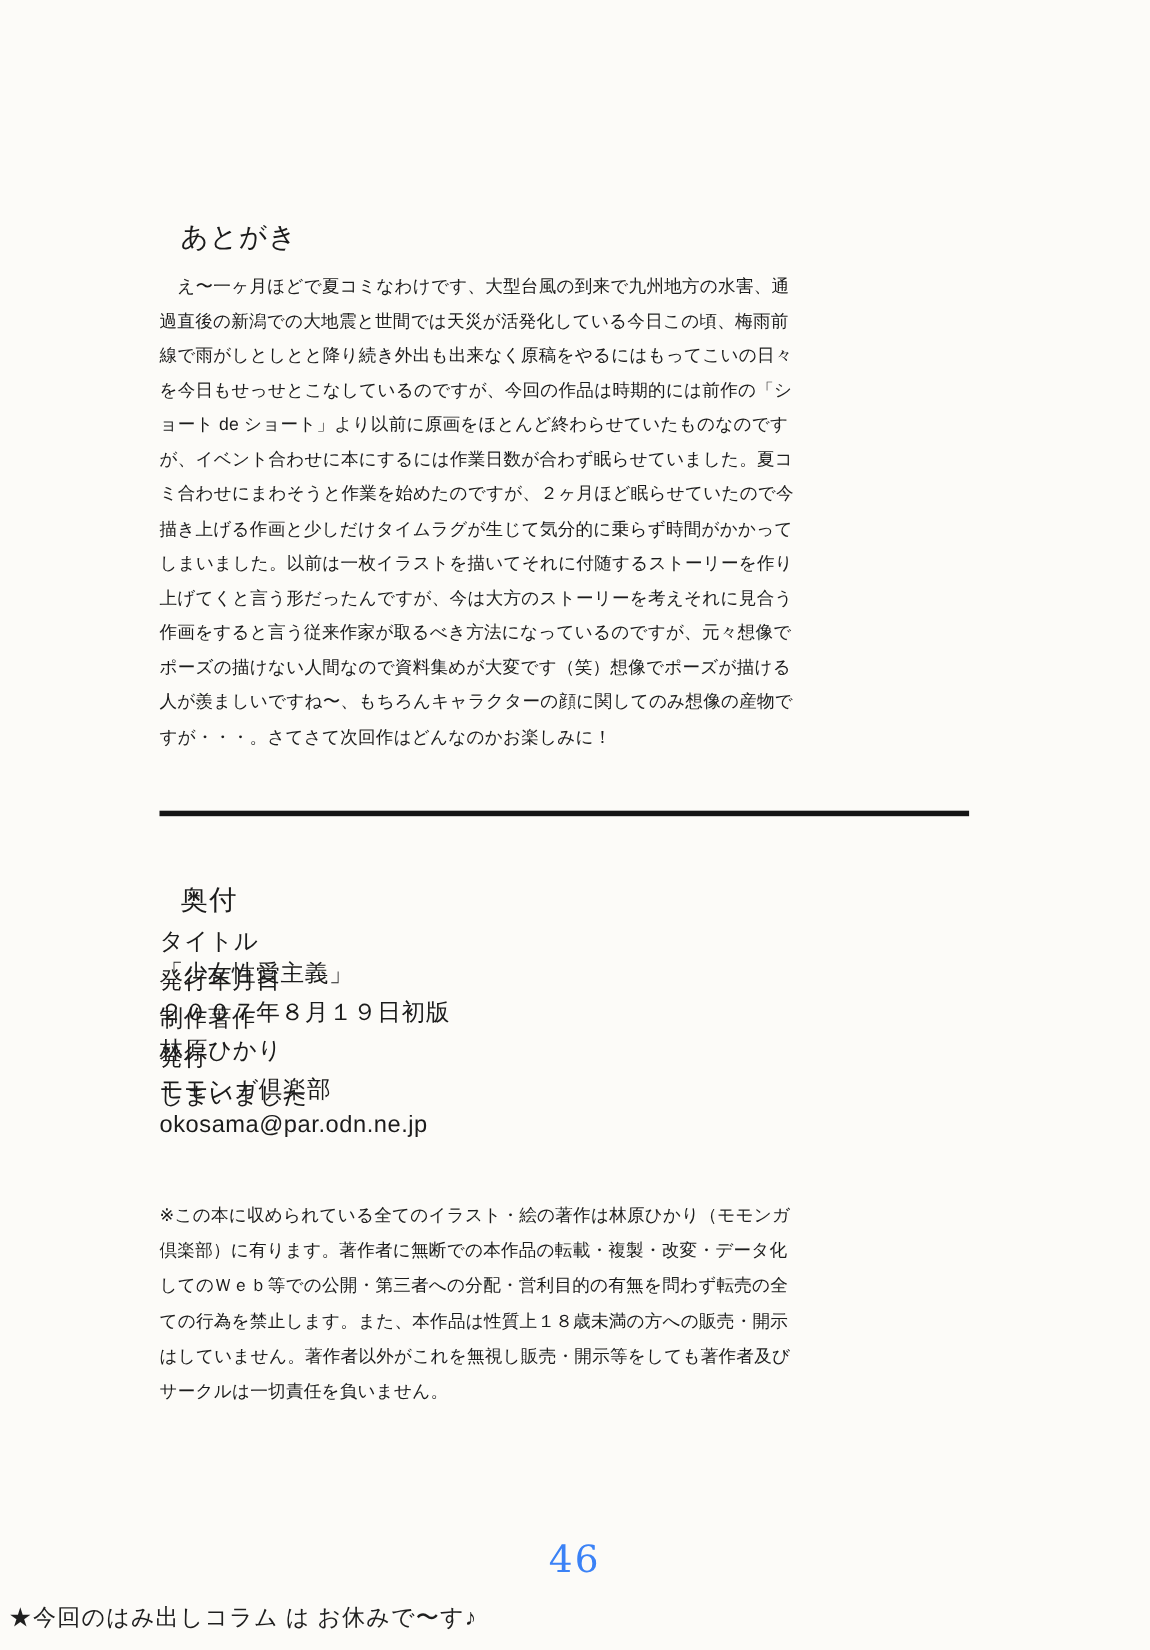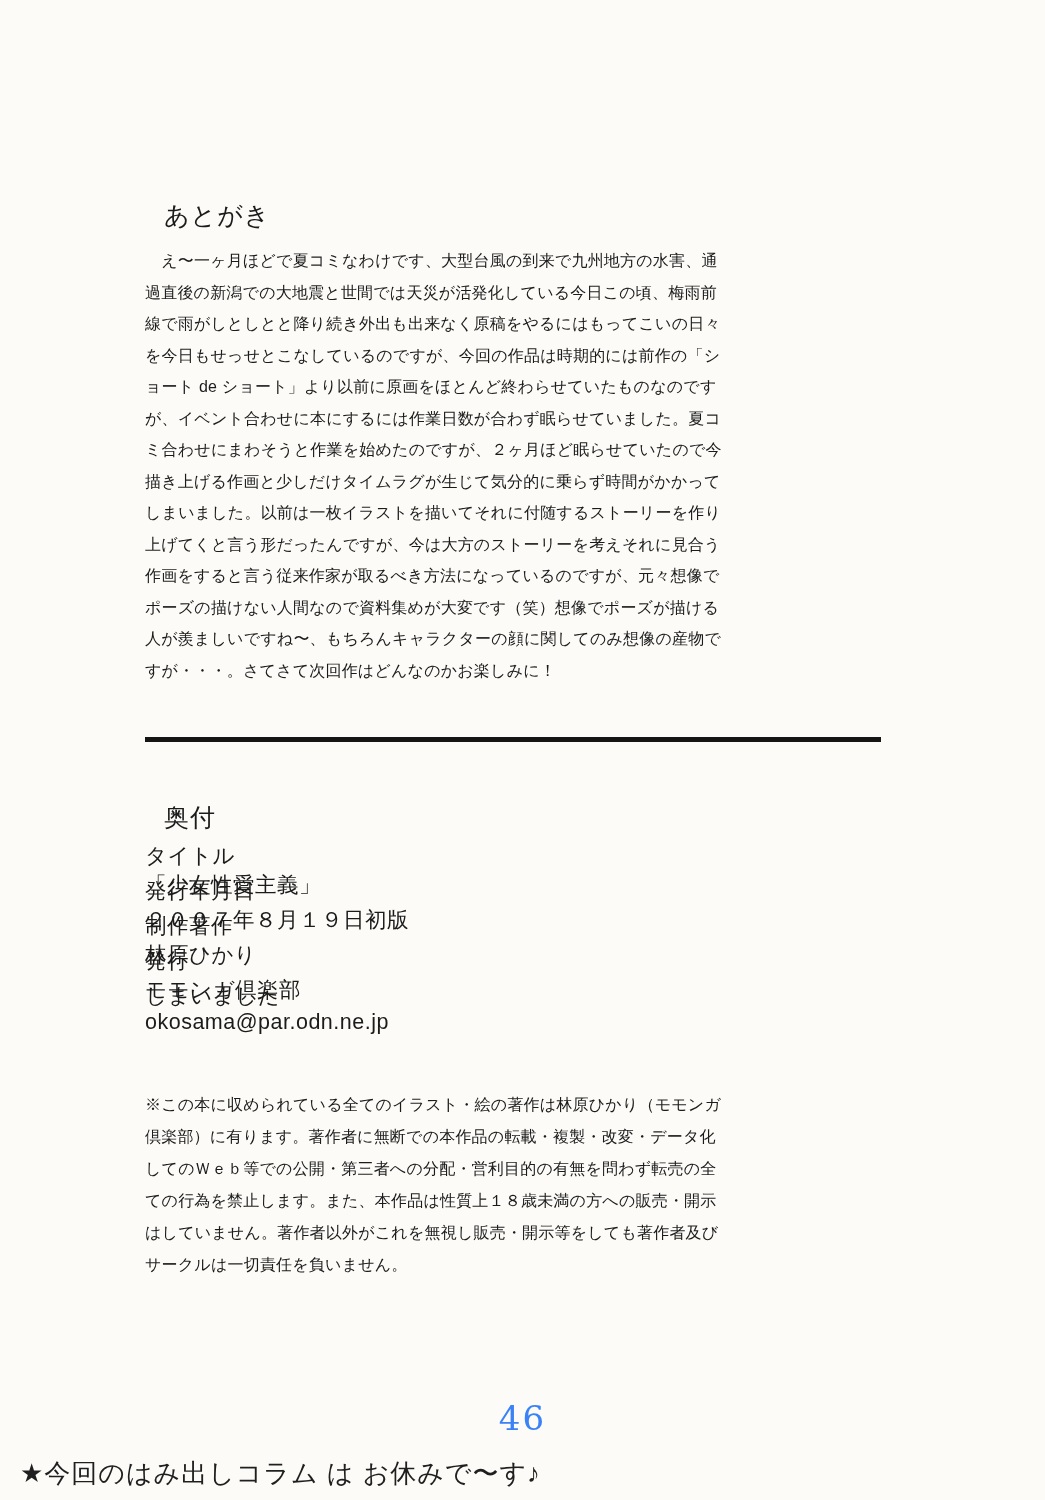--- a/index.html
+++ b/index.html
@@ -39,21 +39,20 @@
     text-align: justify;
     letter-spacing: 0.2px;
   }
   #afterword-body {
     top: 245px;
     line-height: 31.5px;
   }
   #colophon-disclaimer {
     top: 1090px;
     line-height: 32px;
-    font-family: Liberation Mono, monospace;
   }
 
   .divider {
     position: absolute;
     left: 145px;
     top: 737px;
     width: 736px;
     height: 5px;
     background: #151515;
   }
@@ -90,26 +89,27 @@
     text-align: center;
     font-family: "DejaVu Serif", "Liberation Serif", serif;
     font-size: 34px;
     font-weight: 400;
     color: #3b82f6;
     letter-spacing: 2px;
   }
 
   .handwritten-note {
     position: absolute;
-    left: 20px;
+    left: 8px;
     top: 1456px;
-    font-size: 26px;
+    font-size: 21px;
     color: #1f1f1f;
     letter-spacing: 1px;
     white-space: nowrap;
+    font-family: Liberation Serif, serif;
   }
 </style>
 </head>
 <body>
 
 <div class="page">
 
   <h2 id="afterword-heading" class="section-heading">あとがき</h2>
 
   <div id="afterword-body" class="body-text">　え〜一ヶ月ほどで夏コミなわけです、大型台風の到来で九州地方の水害、通

